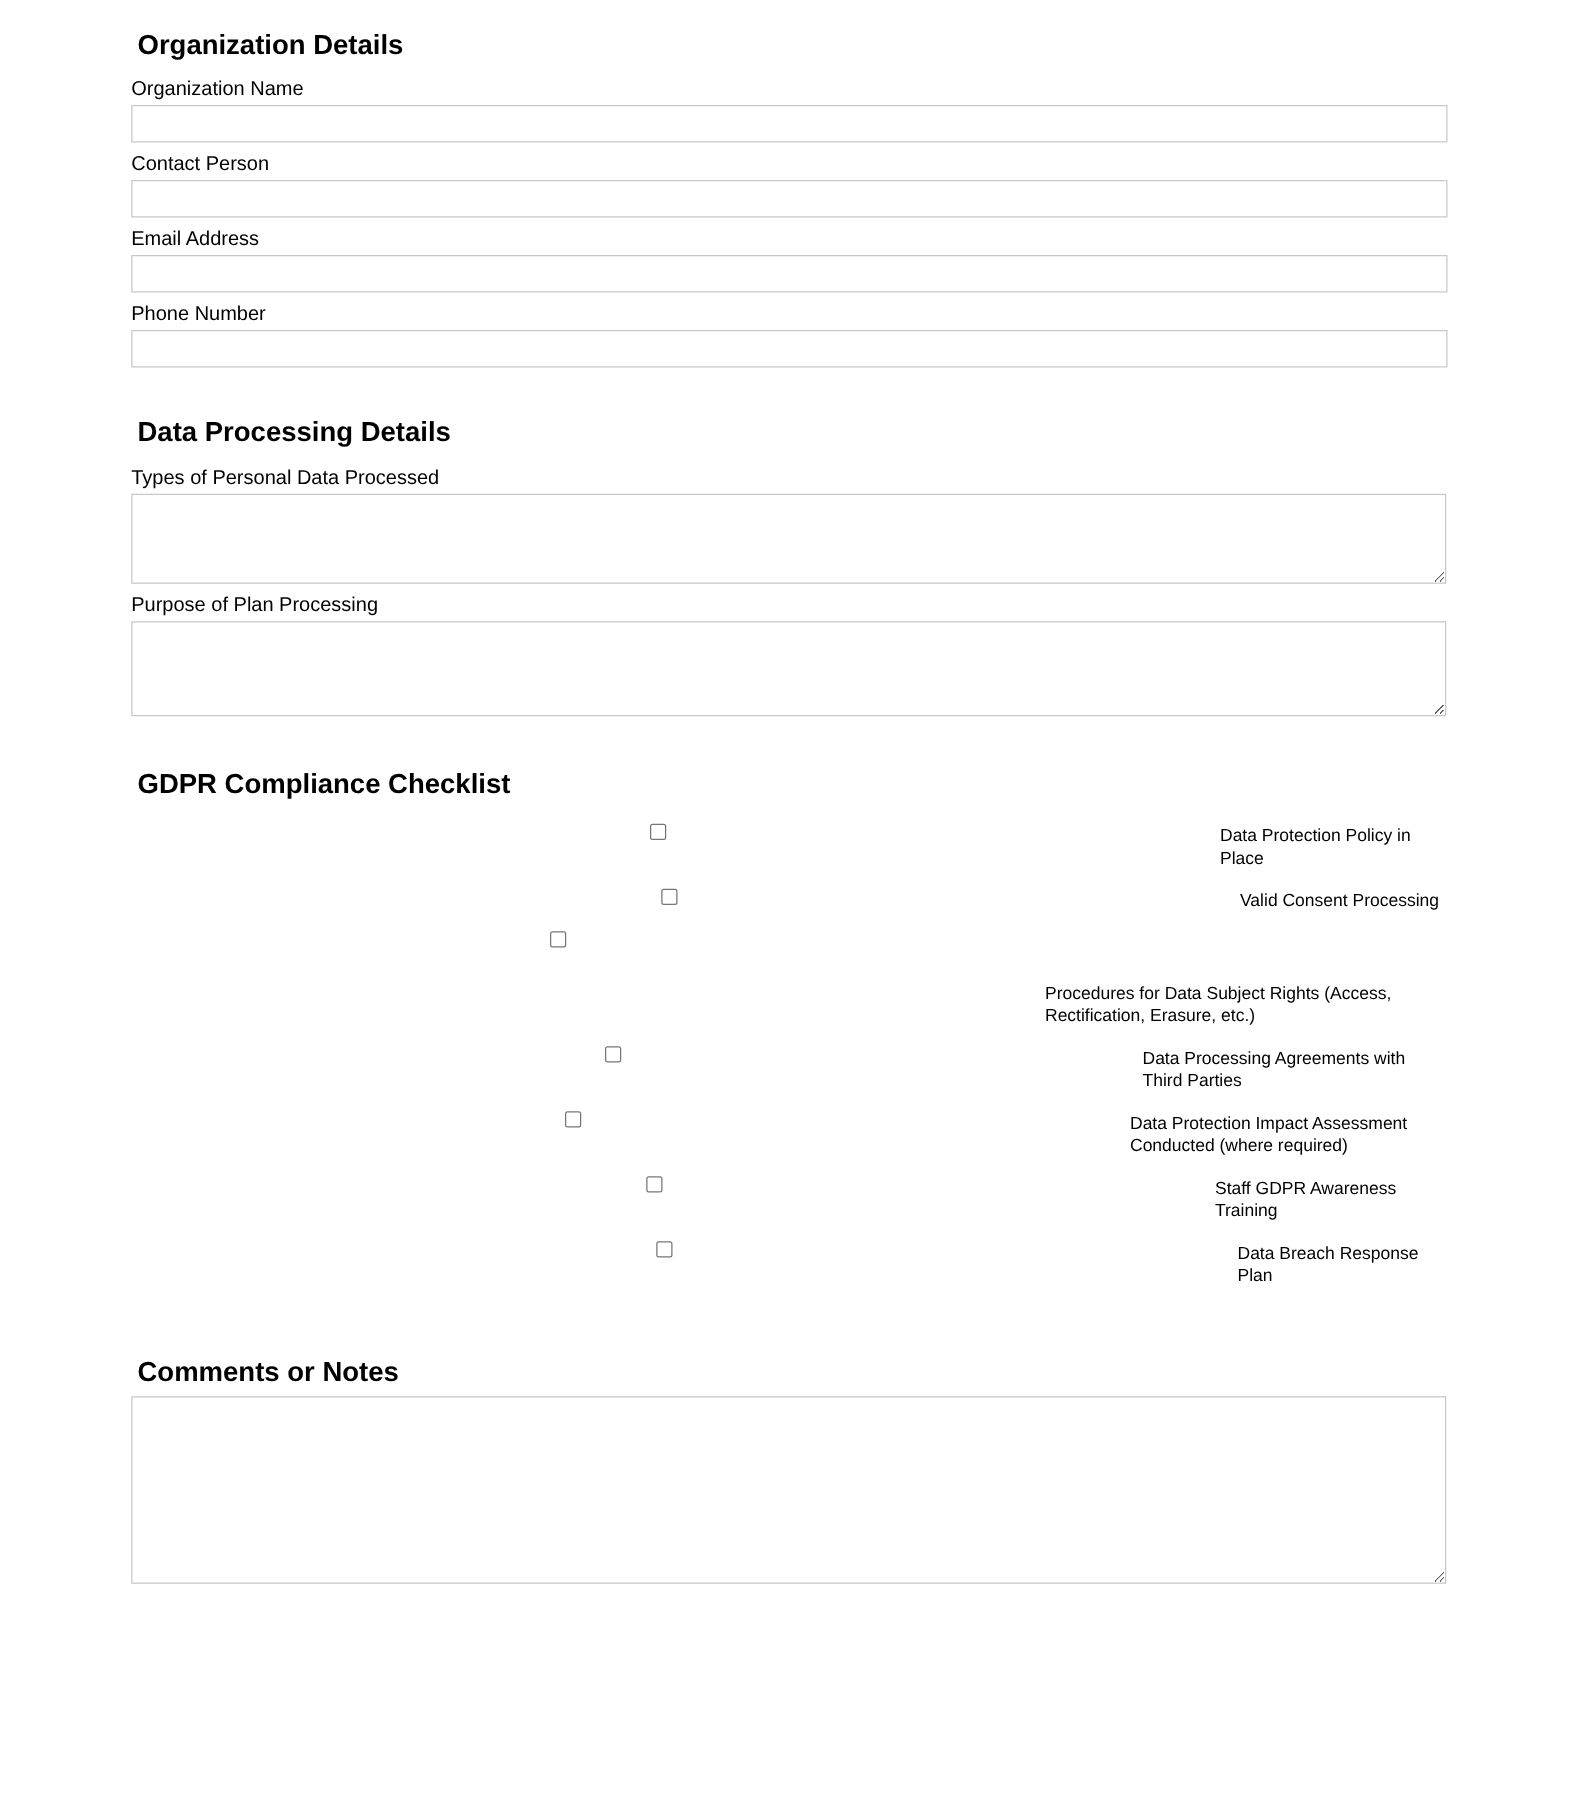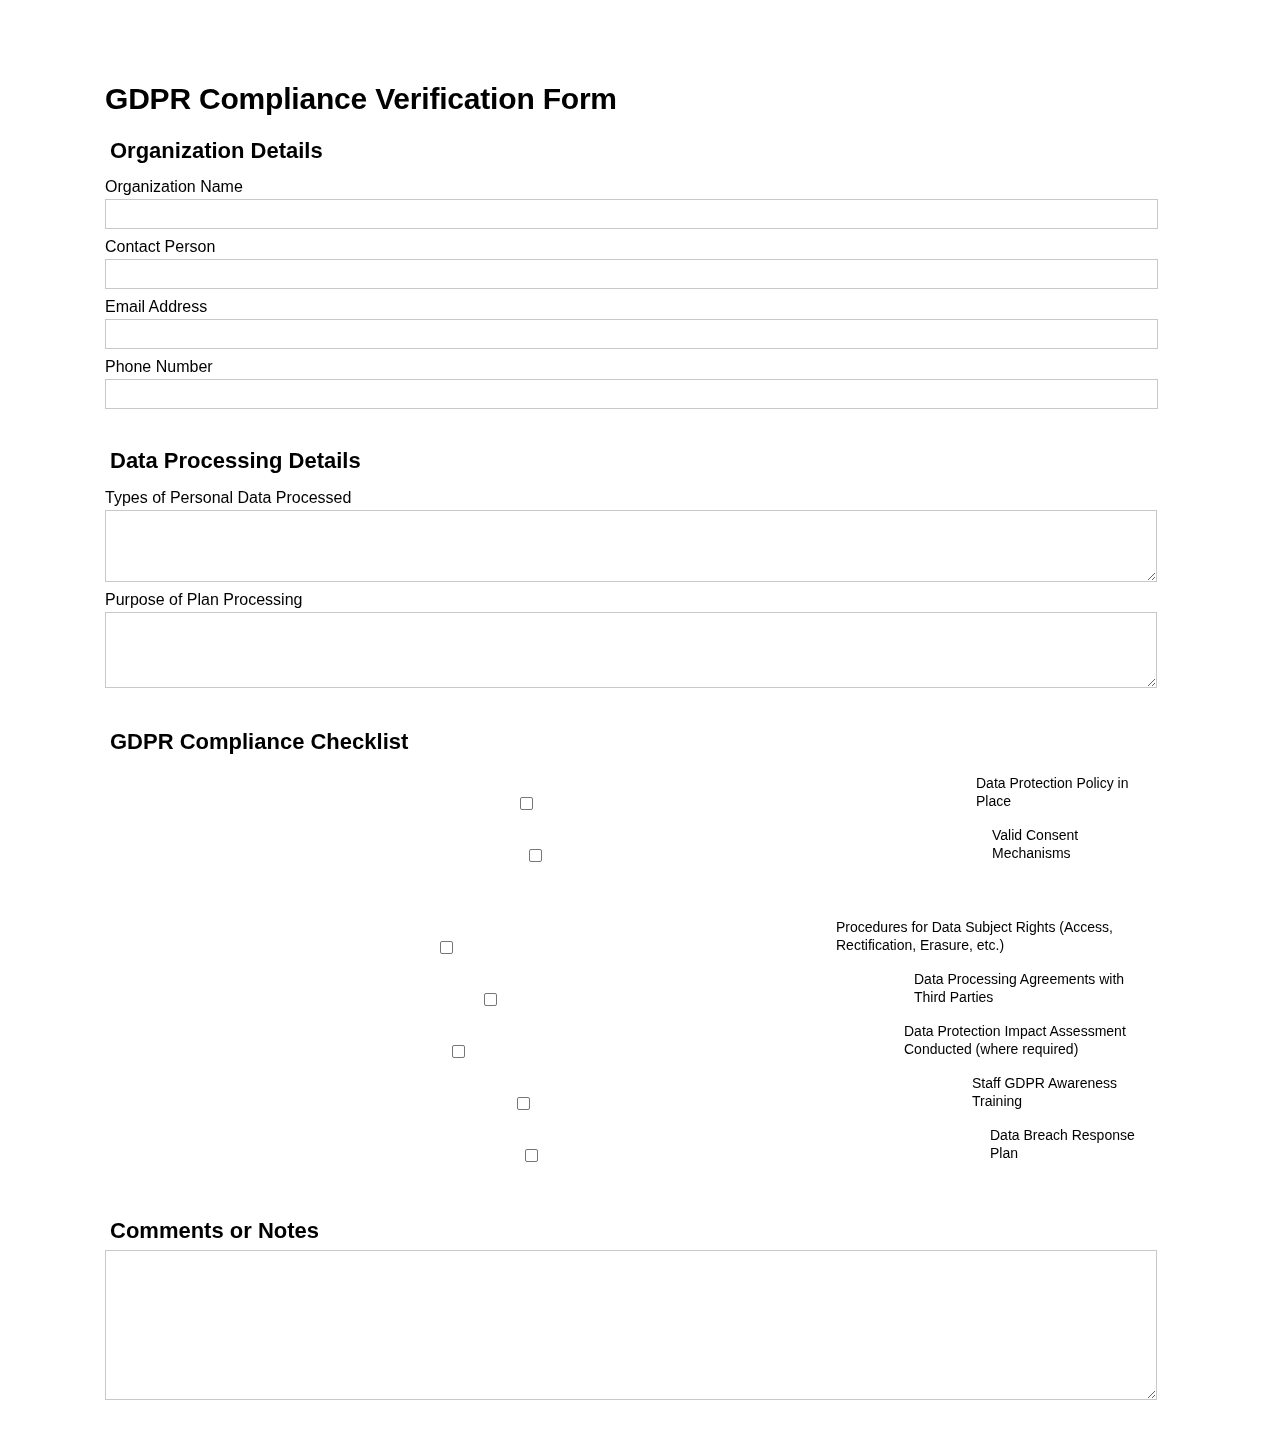--- a/index.html
+++ b/index.html
@@ -79,21 +79,21 @@
   .ta-types   { height: 72px; }
   .ta-purpose { height: 76px; }
   .ta-comments{ height: 150px; }
 
   
   .checklist {
     padding-top: 14px;
   }
   .check-row {
     display: flex;
-    align-items: flex-end;
+    align-items: flex-start;
     width: 1053px;
     margin-bottom: 16px;
     gap: 36px;
   }
   .check-box-cell {
     display: flex;
     justify-content: flex-end;
     flex: 0 0 auto;
   }
   .cb {
@@ -121,21 +121,20 @@
     line-height: 18px;
     text-align: left;
     padding-top: 0px;
   }
 </style>
 </head>
 <body>
 
 <div class="page">
 
-  <h1 class="form-title">GDPR Compliance Verification Form</h1>
 
   <h2 class="section-heading sec-org-heading">Organization Details</h2>
 
   <label class="field-label">Organization Name</label>
   <input class="text-input" type="text" placeholder="" style="">
 
   <label class="field-label">Contact Person</label>
   <input class="text-input" type="text" placeholder="" style="">
 
   <label class="field-label">Email Address</label>
@@ -160,21 +159,21 @@
       <div class="check-box-cell" style="width: 428px;">
         <input type="checkbox" class="cb" style="">
       </div>
       <div class="check-label-cell" style="width: 182px;">Data Protection Policy in Place</div>
     </div>
 
     <div class="check-row">
       <div class="check-box-cell" style="width: 437px;">
         <input type="checkbox" class="cb" style="">
       </div>
-      <div class="check-label-cell" style="width: 166px;">Valid Consent Mechanisms</div>
+      <div class="check-label-cell" style="width: 166px;">Valid Consent Processing</div>
     </div>
 
     <div class="check-row">
       <div class="check-box-cell" style="width: 348px;">
         <input type="checkbox" class="cb" style="">
       </div>
       <div class="check-label-cell" style="width: 322px; margin-top: 40px;">Procedures for Data Subject Rights (Access, Rectification, Erasure, etc.)</div>
     </div>
 
     <div class="check-row">

